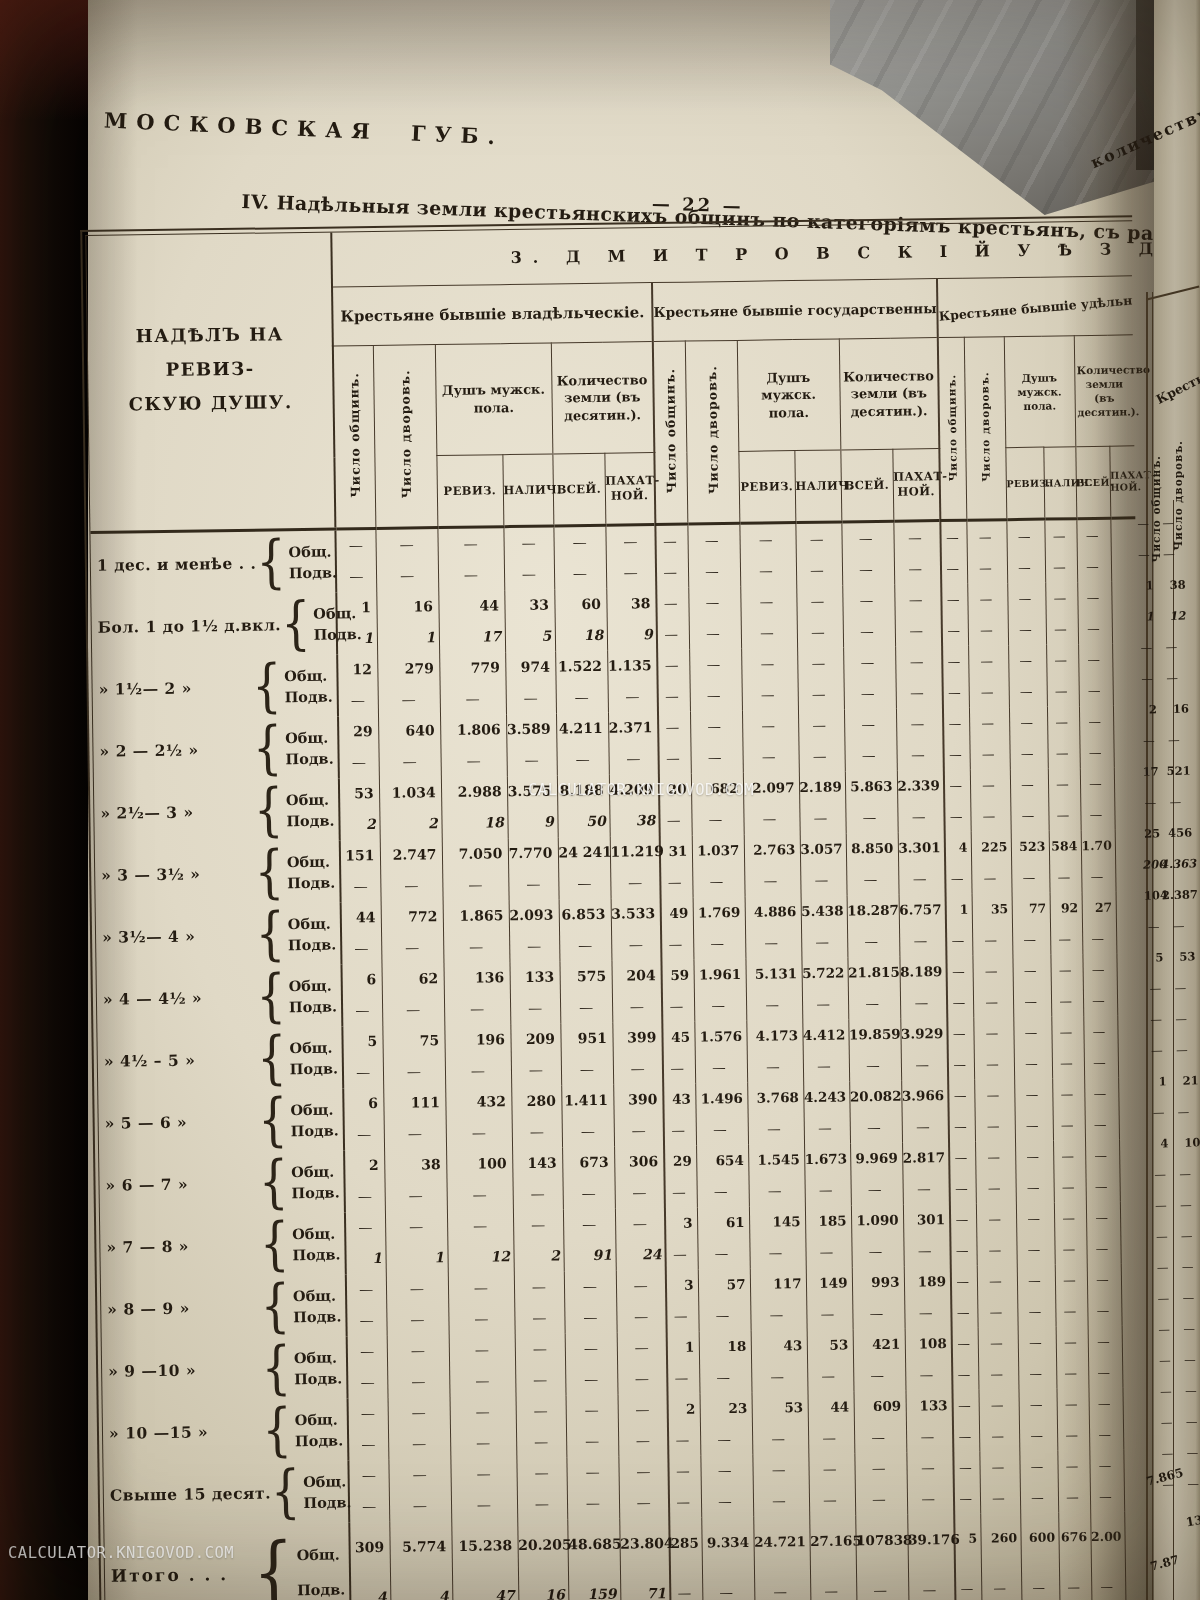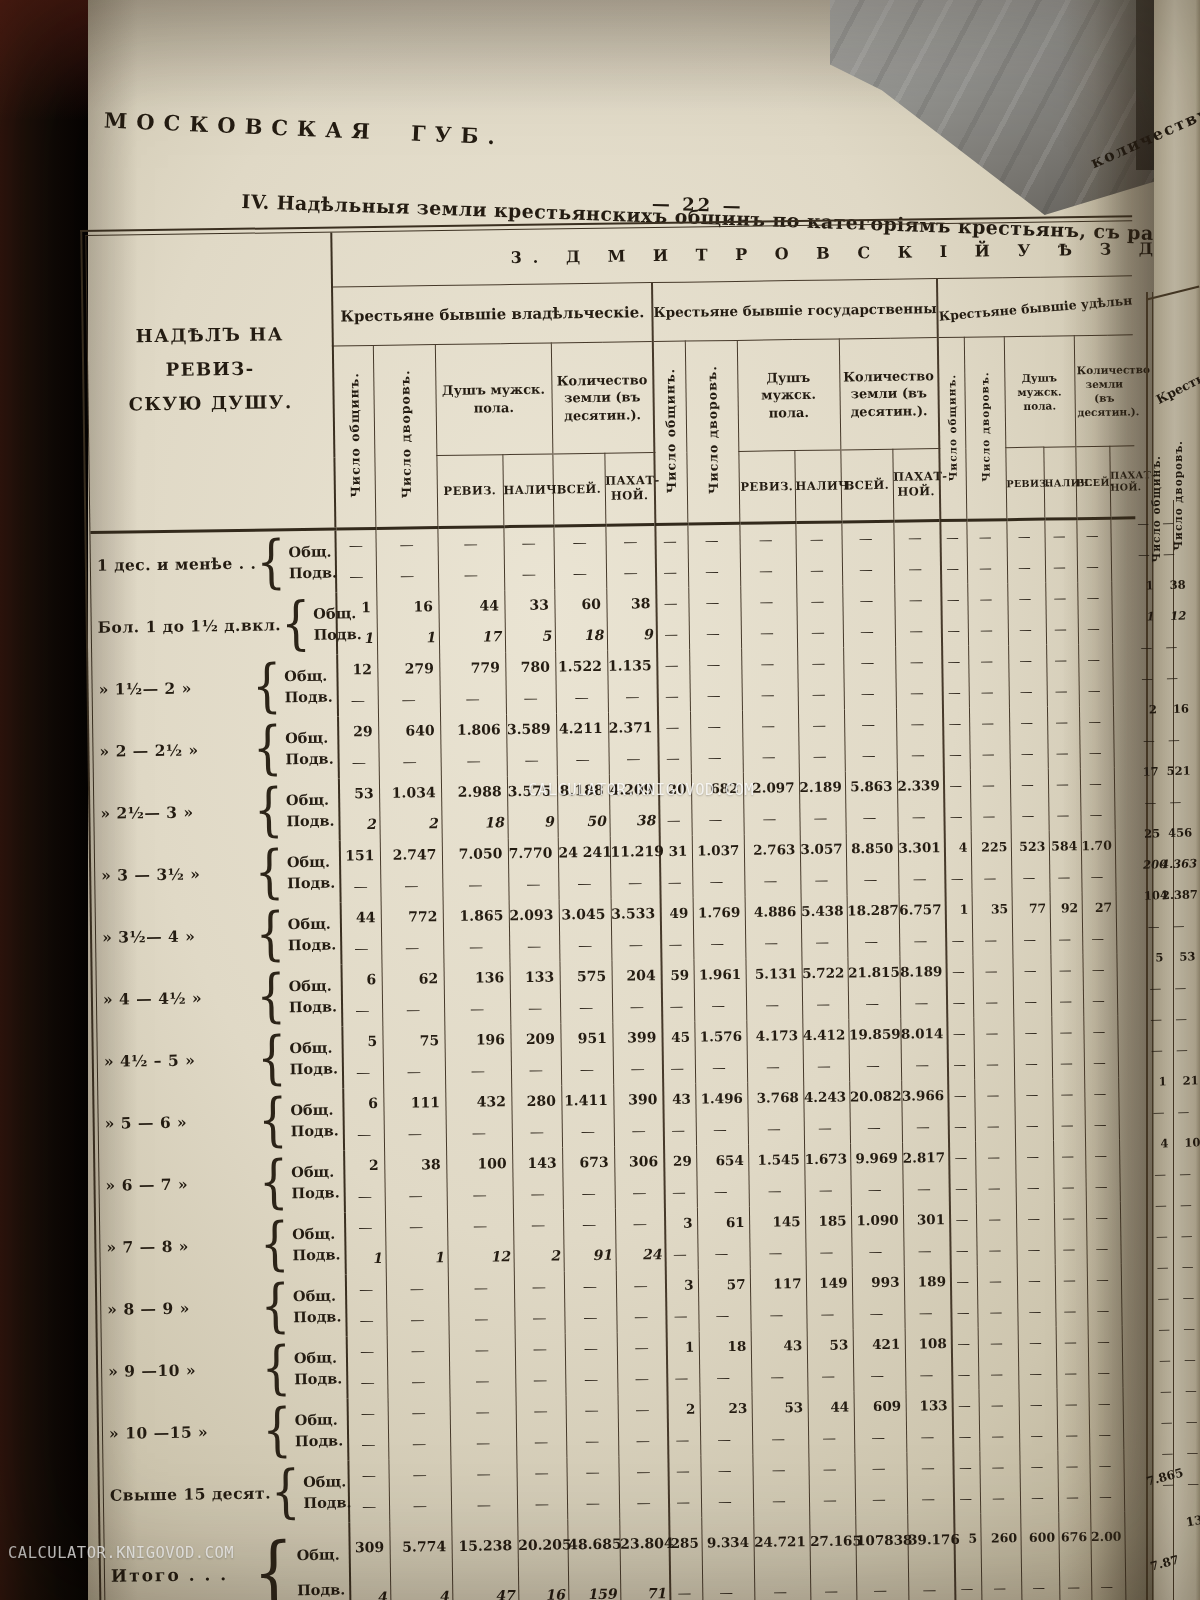--- a/index.html
+++ b/index.html
@@ -385,21 +385,21 @@
                 </td>
                 <td class="g1">
                   <div class="v o">279</div>
                   <div class="v p dash">—</div>
                 </td>
                 <td class="g1">
                   <div class="v o">779</div>
                   <div class="v p dash">—</div>
                 </td>
                 <td class="g1">
-                  <div class="v o">780</div>
+                  <div class="v o">974</div>
                   <div class="v p dash">—</div>
                 </td>
                 <td class="g1">
                   <div class="v o">1.522</div>
                   <div class="v p dash">—</div>
                 </td>
                 <td class="g1">
                   <div class="v o">1.135</div>
                   <div class="v p dash">—</div>
                 </td>
@@ -725,21 +725,21 @@
                 </td>
                 <td class="g1">
                   <div class="v o">1.865</div>
                   <div class="v p dash">—</div>
                 </td>
                 <td class="g1">
                   <div class="v o">2.093</div>
                   <div class="v p dash">—</div>
                 </td>
                 <td class="g1">
-                  <div class="v o">3.045</div>
+                  <div class="v o">6.853</div>
                   <div class="v p dash">—</div>
                 </td>
                 <td class="g1">
                   <div class="v o">3.533</div>
                   <div class="v p dash">—</div>
                 </td>
                 <td class="g2 gstart">
                   <div class="v o">49</div>
                   <div class="v p dash">—</div>
                 </td>
@@ -921,21 +921,21 @@
                 </td>
                 <td class="g2">
                   <div class="v o">4.412</div>
                   <div class="v p dash">—</div>
                 </td>
                 <td class="g2">
                   <div class="v o">19.859</div>
                   <div class="v p dash">—</div>
                 </td>
                 <td class="g2">
-                  <div class="v o">8.014</div>
+                  <div class="v o">3.929</div>
                   <div class="v p dash">—</div>
                 </td>
                 <td class="g3 gstart">
                   <div class="v o dash">—</div>
                   <div class="v p dash">—</div>
                 </td>
                 <td class="g3">
                   <div class="v o dash">—</div>
                   <div class="v p dash">—</div>
                 </td>

